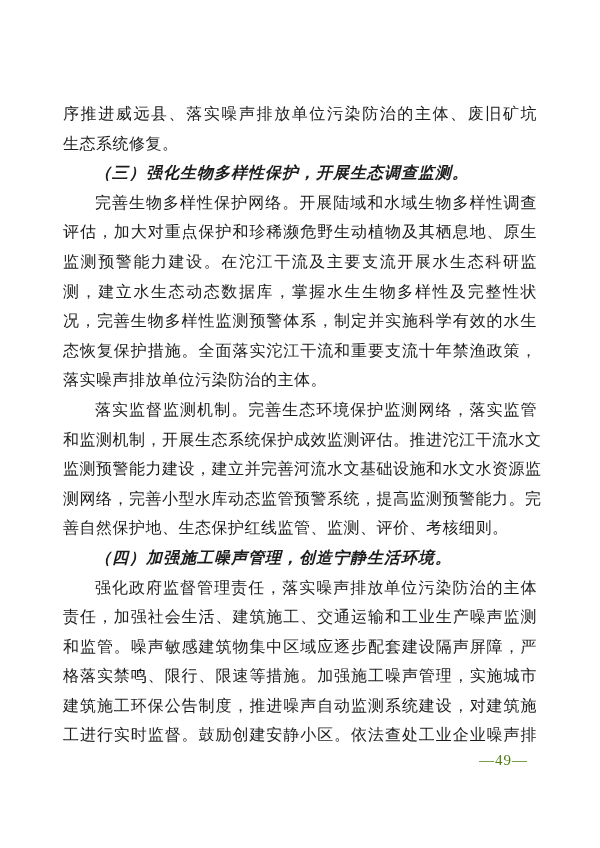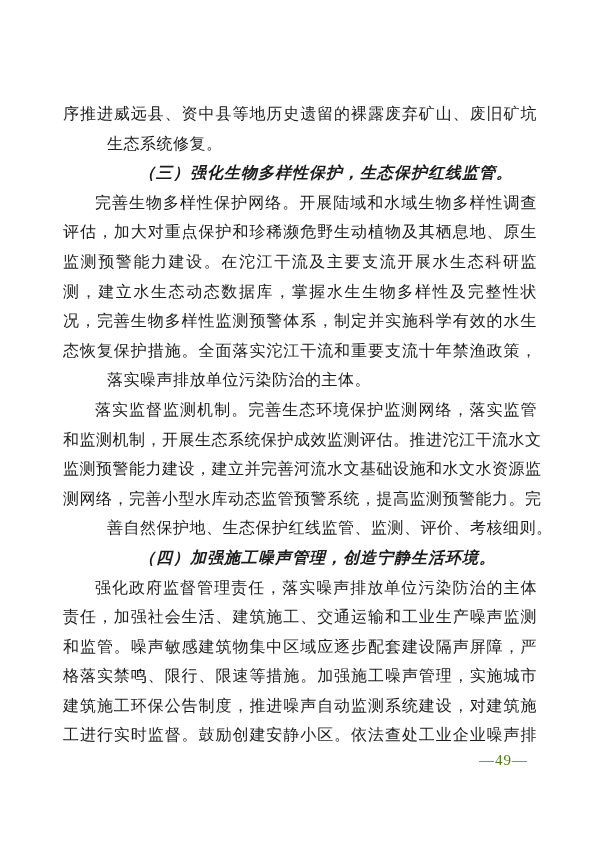--- a/index.html
+++ b/index.html
@@ -33,21 +33,20 @@
     letter-spacing: 0.5px;
     text-align: justify;
     text-align-last: justify;
     text-justify: inter-character;
     white-space: nowrap;
     overflow: visible;
   }
   .line.no-just {
     text-align: right;
     text-align-last: left;
-    margin-left: 44px;
   }
   .line.indent {
     text-indent: 2em;
   }
   .para.heading .line {
     font-style: italic;
     font-weight: 600;
     letter-spacing: 1px;
   }
   .page-number {
@@ -59,25 +58,25 @@
     letter-spacing: 1px;
     color: #4d7c0f;
   }
 </style>
 </head>
 <body>
 
 <div class="page">
   <div class="content" id="content">
       <div class="para body">
-        <div class="line">序推进威远县、资中县等地历史遗留的裸露废弃矿山、废旧矿坑</div>
+        <div class="line">序推进威远县、落实噪声排放单位污染防治的主体、废旧矿坑</div>
         <div class="line no-just">生态系统修复。</div>
       </div>
       <div class="para heading">
-        <div class="line indent no-just">（三）强化生物多样性保护，生态保护红线监管。</div>
+        <div class="line indent no-just">（三）强化生物多样性保护，开展生态调查监测。</div>
       </div>
       <div class="para body">
         <div class="line indent">完善生物多样性保护网络。开展陆域和水域生物多样性调查</div>
         <div class="line">评估，加大对重点保护和珍稀濒危野生动植物及其栖息地、原生</div>
         <div class="line">监测预警能力建设。在沱江干流及主要支流开展水生态科研监</div>
         <div class="line">测，建立水生态动态数据库，掌握水生生物多样性及完整性状</div>
         <div class="line">况，完善生物多样性监测预警体系，制定并实施科学有效的水生</div>
         <div class="line">态恢复保护措施。全面落实沱江干流和重要支流十年禁渔政策，</div>
         <div class="line no-just">落实噪声排放单位污染防治的主体。</div>
       </div>

